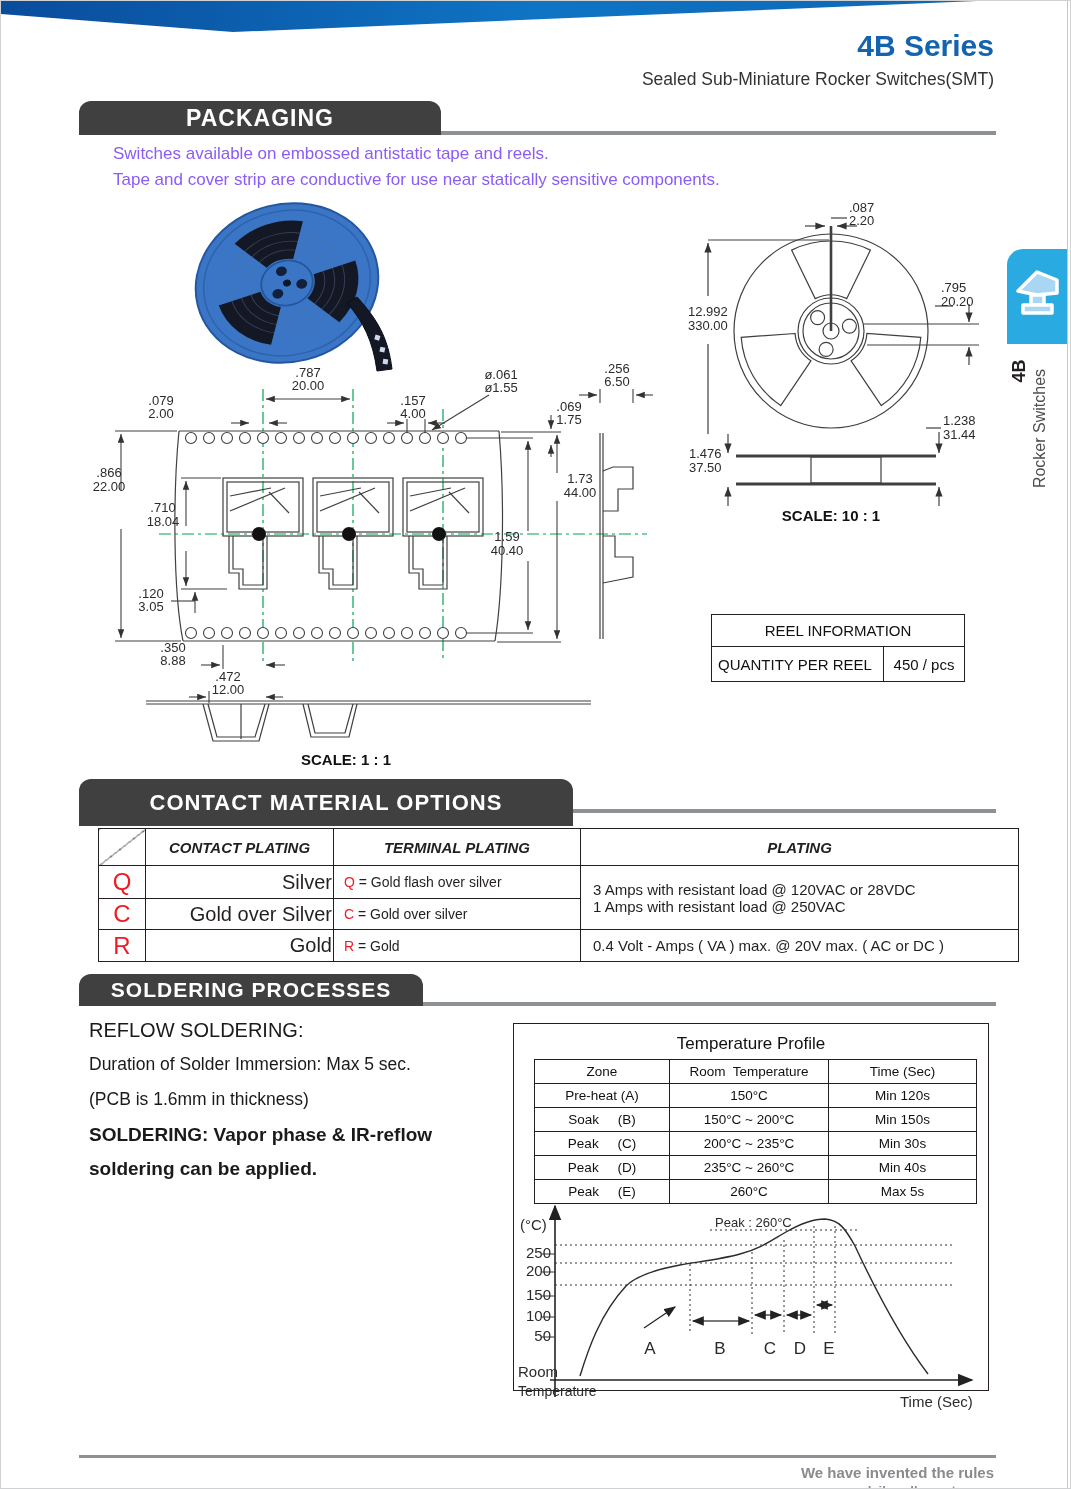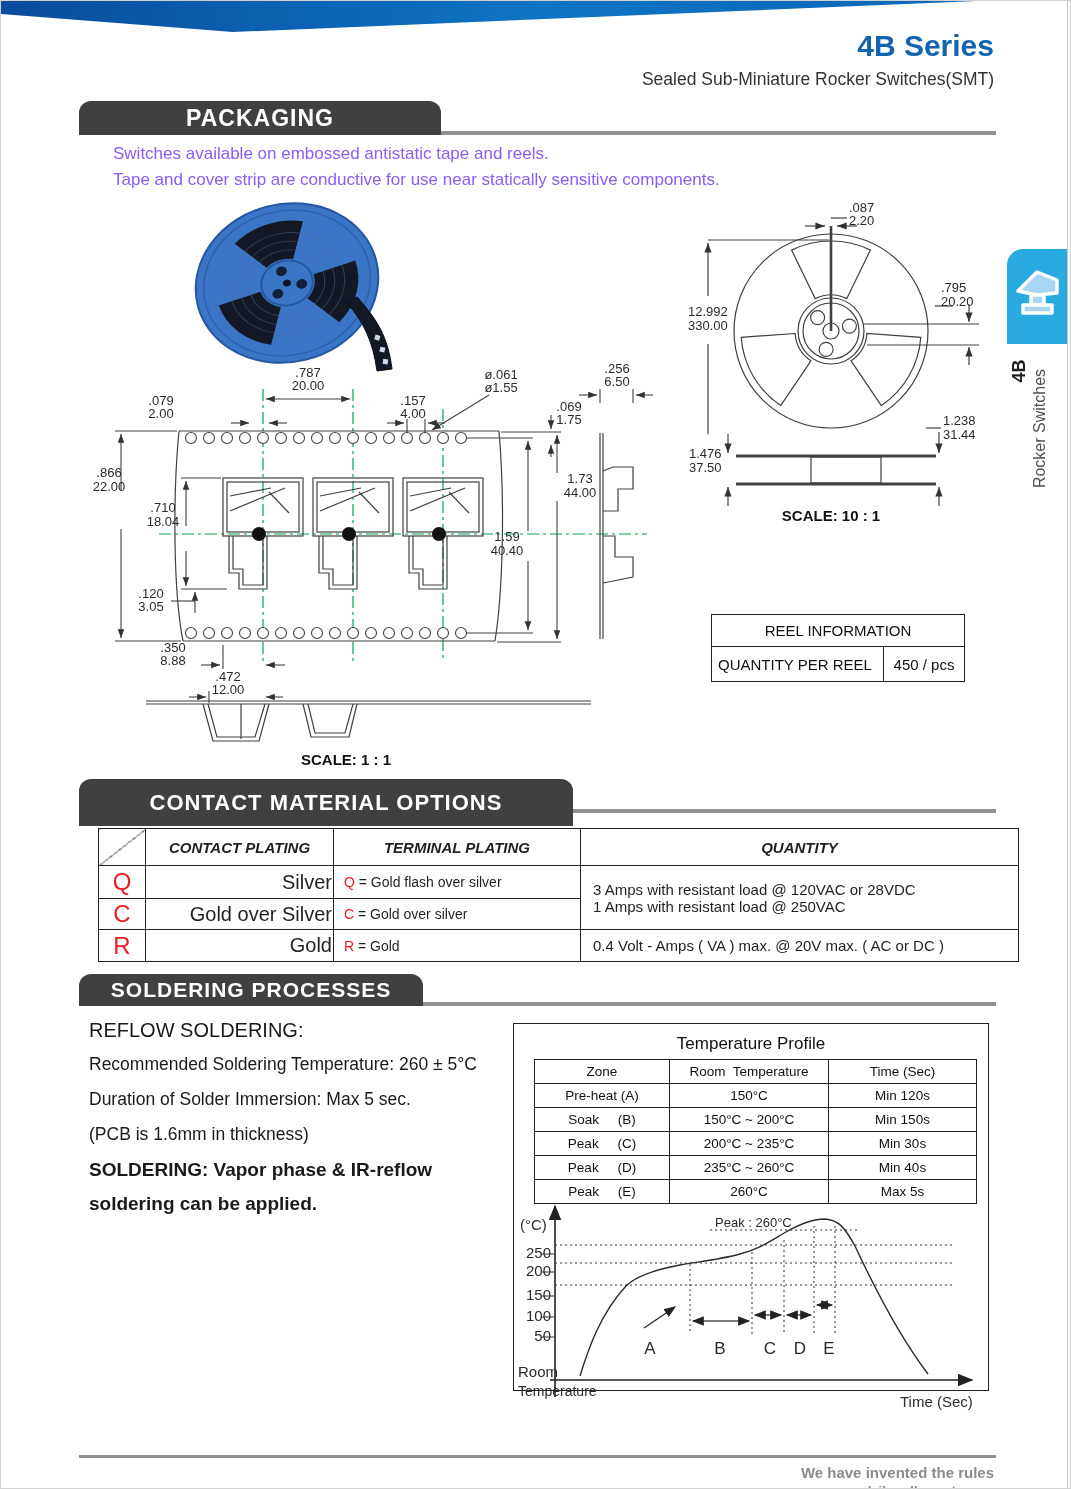--- a/index.html
+++ b/index.html
@@ -344,21 +344,21 @@
 
   <div class="secline" style="top:808px;width:917px"></div>
   <div class="secbar" style="top:778px;width:494px;height:47px;font-size:22px">CONTACT  MATERIAL  OPTIONS</div>
 
   <table class="ct">
     <tbody>
         <tr style="height:37px">
       <td class="diag"></td>
       <td class="h">CONTACT PLATING</td>
       <td class="h">TERMINAL  PLATING</td>
-      <td class="h">QUANTITY</td>
+      <td class="h">PLATING</td>
     </tr>
     <tr style="height:33px">
       <td class="key">Q</td>
       <td class="val">Silver</td>
       <td class="term"><b>Q</b><span> = Gold flash over silver</span></td>
       <td class="rat" rowspan="2">
         <div class="ratwrap">
           <div>3 Amps with resistant load @ 120VAC or 28VDC</div>
           <div>1 Amps with resistant load @ 250VAC</div>
         </div>
@@ -376,21 +376,20 @@
       <td class="rat">0.4 Volt - Amps ( VA ) max. @ 20V max. ( AC or DC )</td>
     </tr>
   </tbody>
     </table>
 
   <div class="secline" style="top:1001px;width:917px"></div>
   <div class="secbar" style="top:973px;width:344px;height:32px;font-size:21px">SOLDERING PROCESSES</div>
 
   <div class="sold">
     <div class="rt">REFLOW SOLDERING:</div>
-    <div class="ln">Recommended Soldering Temperature: 260 ± 5°C</div>
     <div class="ln">Duration of Solder Immersion: Max 5 sec.</div>
     <div class="ln">(PCB is 1.6mm in thickness)</div>
     <div class="bd">SOLDERING: Vapor phase &amp; IR-reflow</div>
     <div class="bd">soldering can be applied.</div>
   </div>
 
   <div class="tpbox">
     <div class="tptitle">Temperature  Profile</div>
     <table class="tp-table">
       <tbody>

